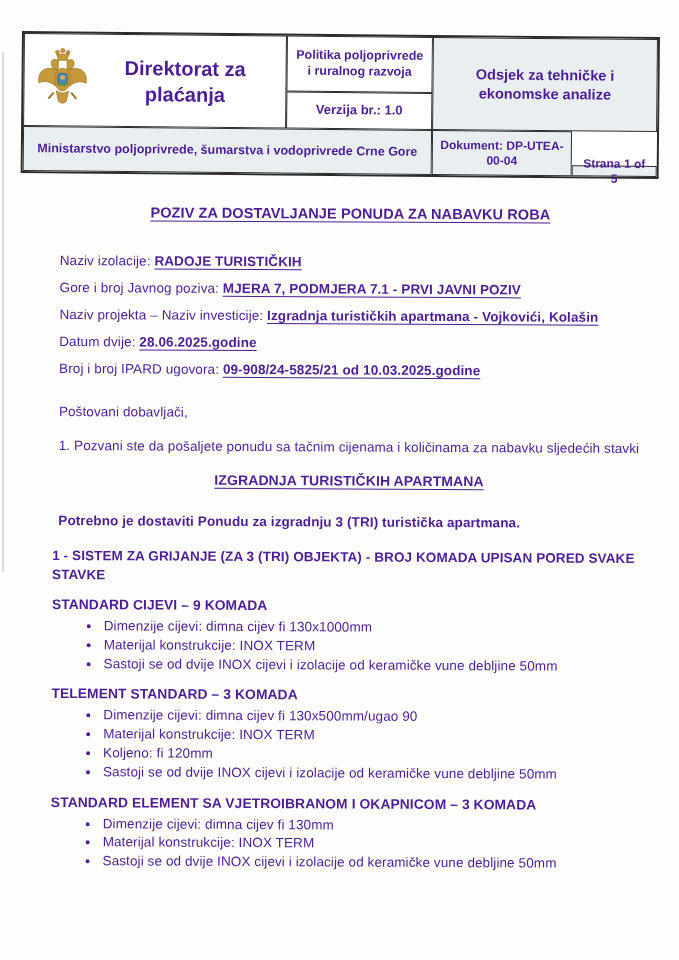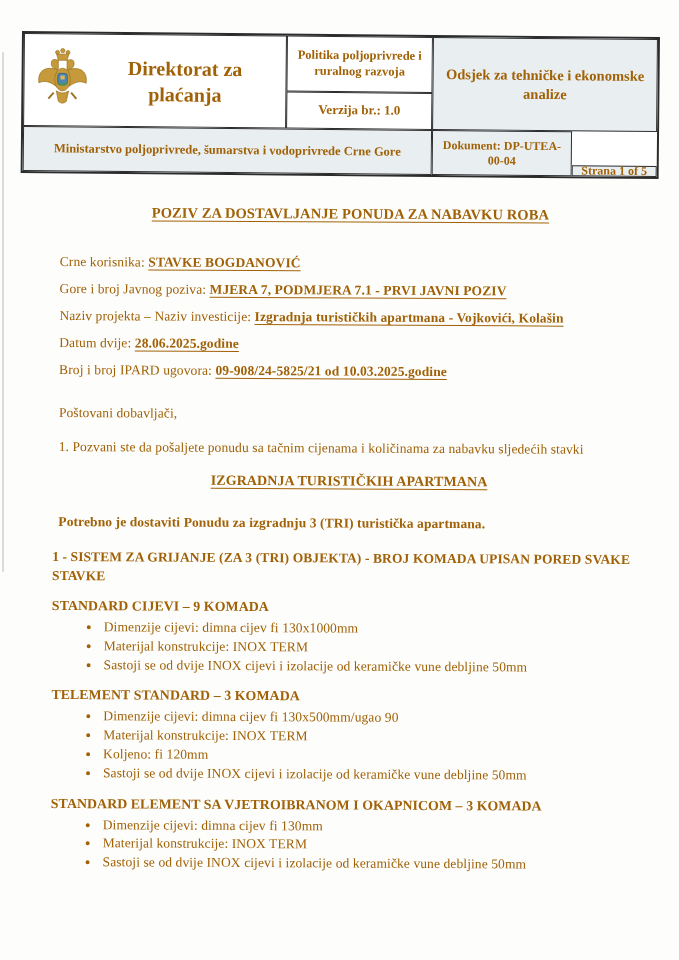--- a/index.html
+++ b/index.html
@@ -1,22 +1,22 @@
 <!DOCTYPE html>
 <html><head>
 <meta charset="utf-8">
 <style>
   html,body{margin:0;padding:0;background:#ffffff;}
   .page{
     position:relative;
     width:679px;height:960px;
     background:#fdfdfc;
     overflow:hidden;
-    font-family:Liberation Serif, serif;
-    color:#a16207;
+    font-family:Liberation Sans, sans-serif;
+    color:#4c1d95;
   }
   
   .scan-edge{
     position:absolute;left:2px;top:52px;width:2px;height:520px;
     background:#b9bfc2;opacity:.55;border-radius:2px;
   }
 
   
   .doc-table{
     position:absolute;left:22px;top:31px;width:634px;
@@ -106,21 +106,21 @@
     <div class="cell cell-dept">Odsjek za tehničke i ekonomske analize</div>
     <div class="cell cell-ministry">Ministarstvo poljoprivrede, šumarstva i vodoprivrede Crne Gore</div>
     <div class="cell cell-docid">Dokument: DP-UTEA-00-04</div>
     <div class="cell cell-page">Strana 1 of 5</div>
   </div>
 
   <div class="content">
     <h1 class="doc-title">POZIV ZA DOSTAVLJANJE PONUDA ZA NABAVKU ROBA</h1>
 
     <div class="field">
-      <span>Crne korisnika: </span><span class="val">STAVKE BOGDANOVIĆ</span>
+      <span>Naziv izolacije: </span><span class="val">RADOJE TURISTIČKIH</span>
     </div>
     <div class="field">
       <span>Gore i broj Javnog poziva: </span><span class="val">MJERA 7, PODMJERA 7.1 - PRVI JAVNI POZIV</span>
     </div>
     <div class="field">
       <span>Naziv projekta – Naziv investicije: </span><span class="val">Izgradnja turističkih apartmana - Vojkovići, Kolašin</span>
     </div>
     <div class="field">
       <span>Datum dvije: </span><span class="val">28.06.2025.godine</span>
     </div>

